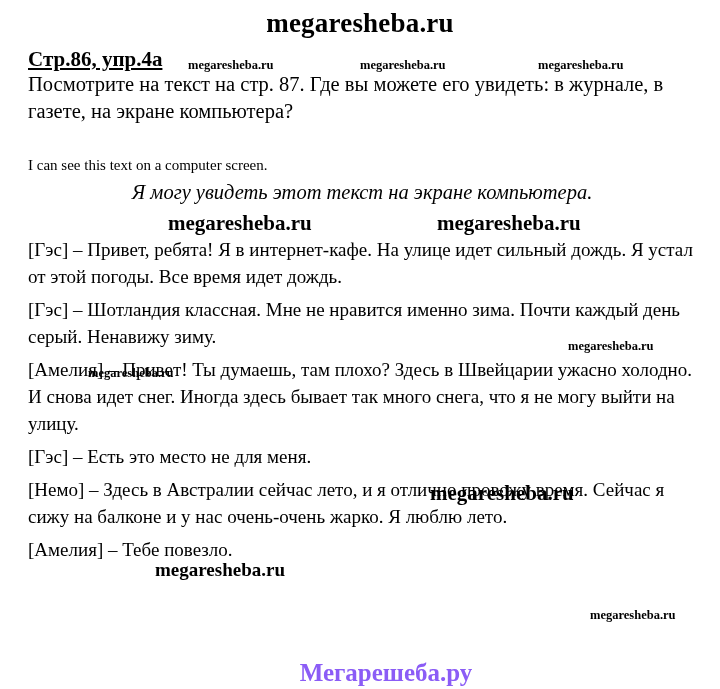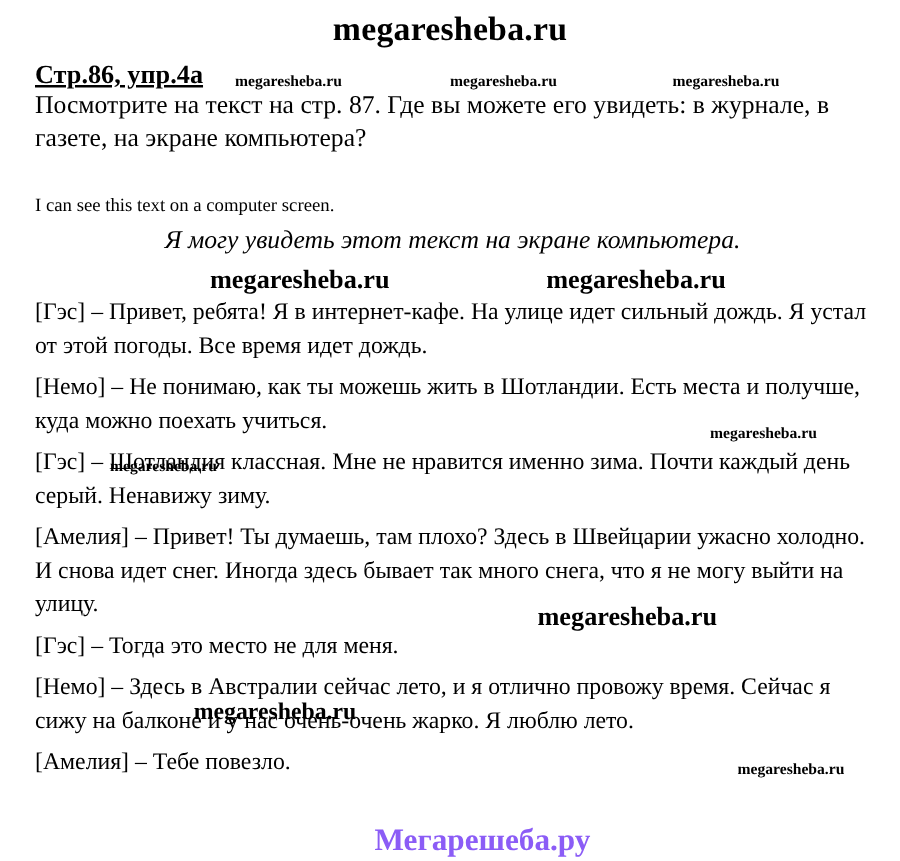--- a/index.html
+++ b/index.html
@@ -111,24 +111,23 @@
 
   <div class="content">
     <div class="task-head">Стр.86, упр.4а</div>
     <p class="para ru-task">Посмотрите на текст на стр. 87. Где вы можете его увидеть: в журнале, в газете, на экране компьютера?</p>
     <div class="gap"></div>
     <p class="answer-en">I can see this text on a computer screen.</p>
     <p class="answer-ru">Я могу увидеть этот текст на экране компьютера.</p>
 
     <div class="dialogue">
       <p class="dlg-line">[Гэс] – Привет, ребята! Я в интернет-кафе. На улице идет сильный дождь. Я устал от этой погоды. Все время идет дождь.</p>
-      <p class="dlg-line">[Немо] – Не понимаю, как ты можешь жить в Шотландии. Есть места и получше, куда можно поехать учиться.</p>
       <p class="dlg-line">[Гэс] – Шотландия классная. Мне не нравится именно зима. Почти каждый день серый. Ненавижу зиму.</p>
       <p class="dlg-line">[Амелия] – Привет! Ты думаешь, там плохо? Здесь в Швейцарии ужасно холодно. И снова идет снег. Иногда здесь бывает так много снега, что я не могу выйти на улицу.</p>
-      <p class="dlg-line">[Гэс] – Тогда это место не для меня.</p>
+      <p class="dlg-line">[Гэс] – Есть это место не для меня.</p>
       <p class="dlg-line">[Немо] – Здесь в Австралии сейчас лето, и я отлично провожу время. Сейчас я сижу на балконе и у нас очень-очень жарко. Я люблю лето.</p>
       <p class="dlg-line">[Амелия] – Тебе повезло.</p>
     </div>
   </div>
 
   <div class="footer-title">Мегарешеба.ру</div>
 
   <div id="watermark-layer">
       <div class="wm wm-sm" style="left: 188px; top: 58px;">megaresheba.ru</div>
       <div class="wm wm-sm" style="left: 360px; top: 58px;">megaresheba.ru</div>

